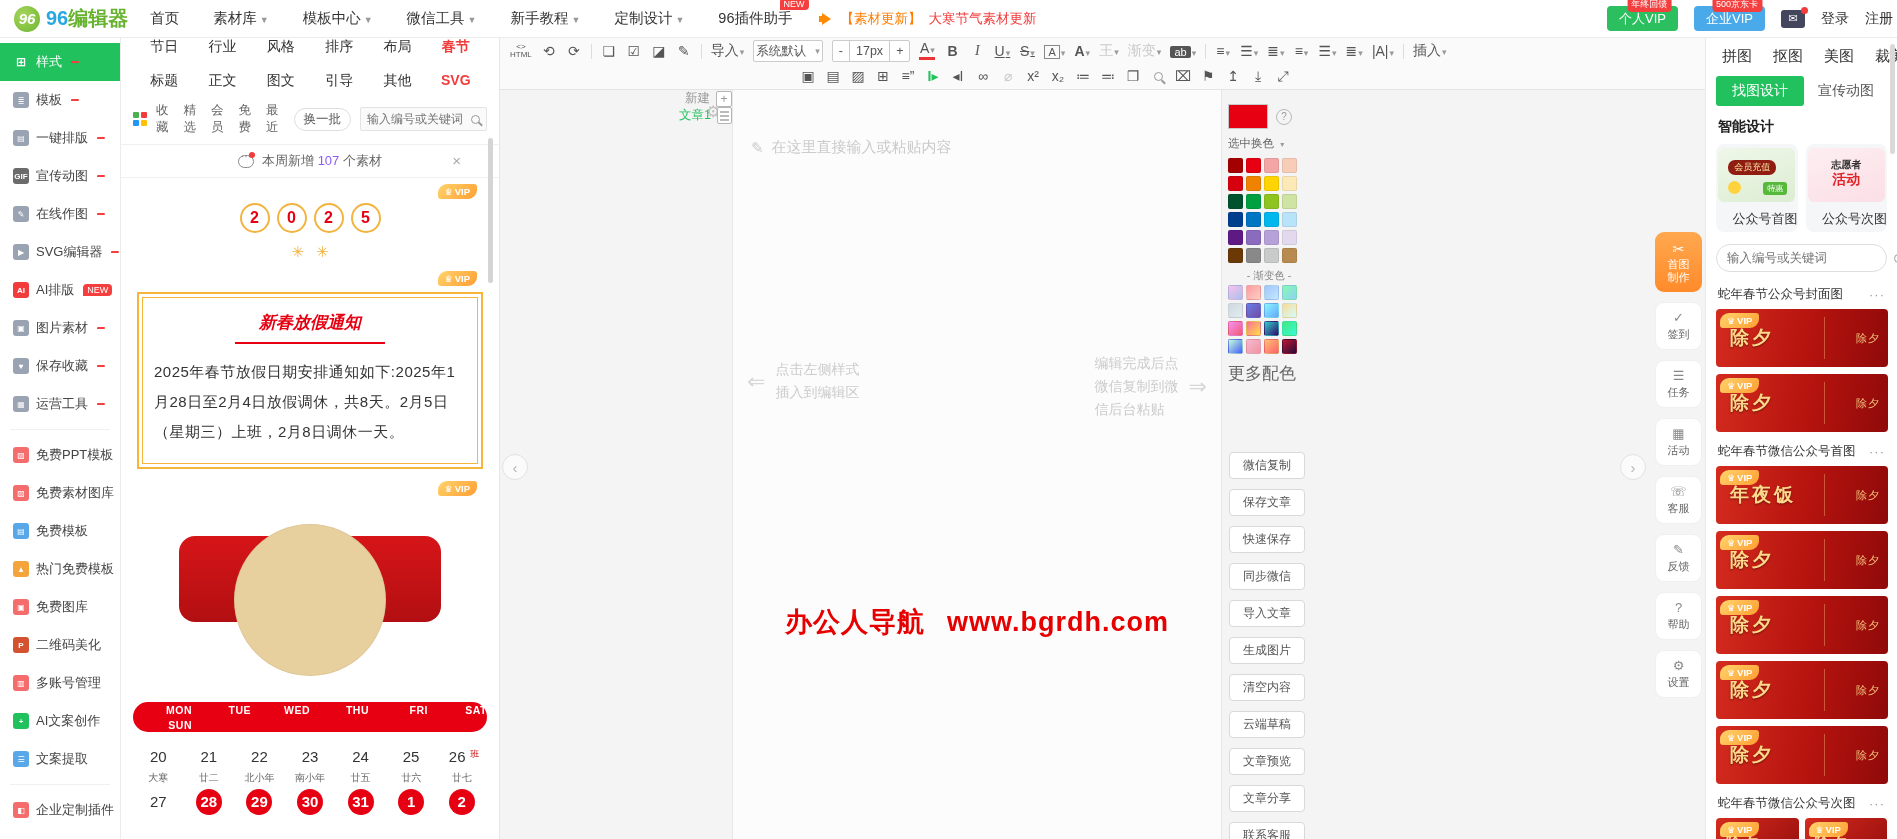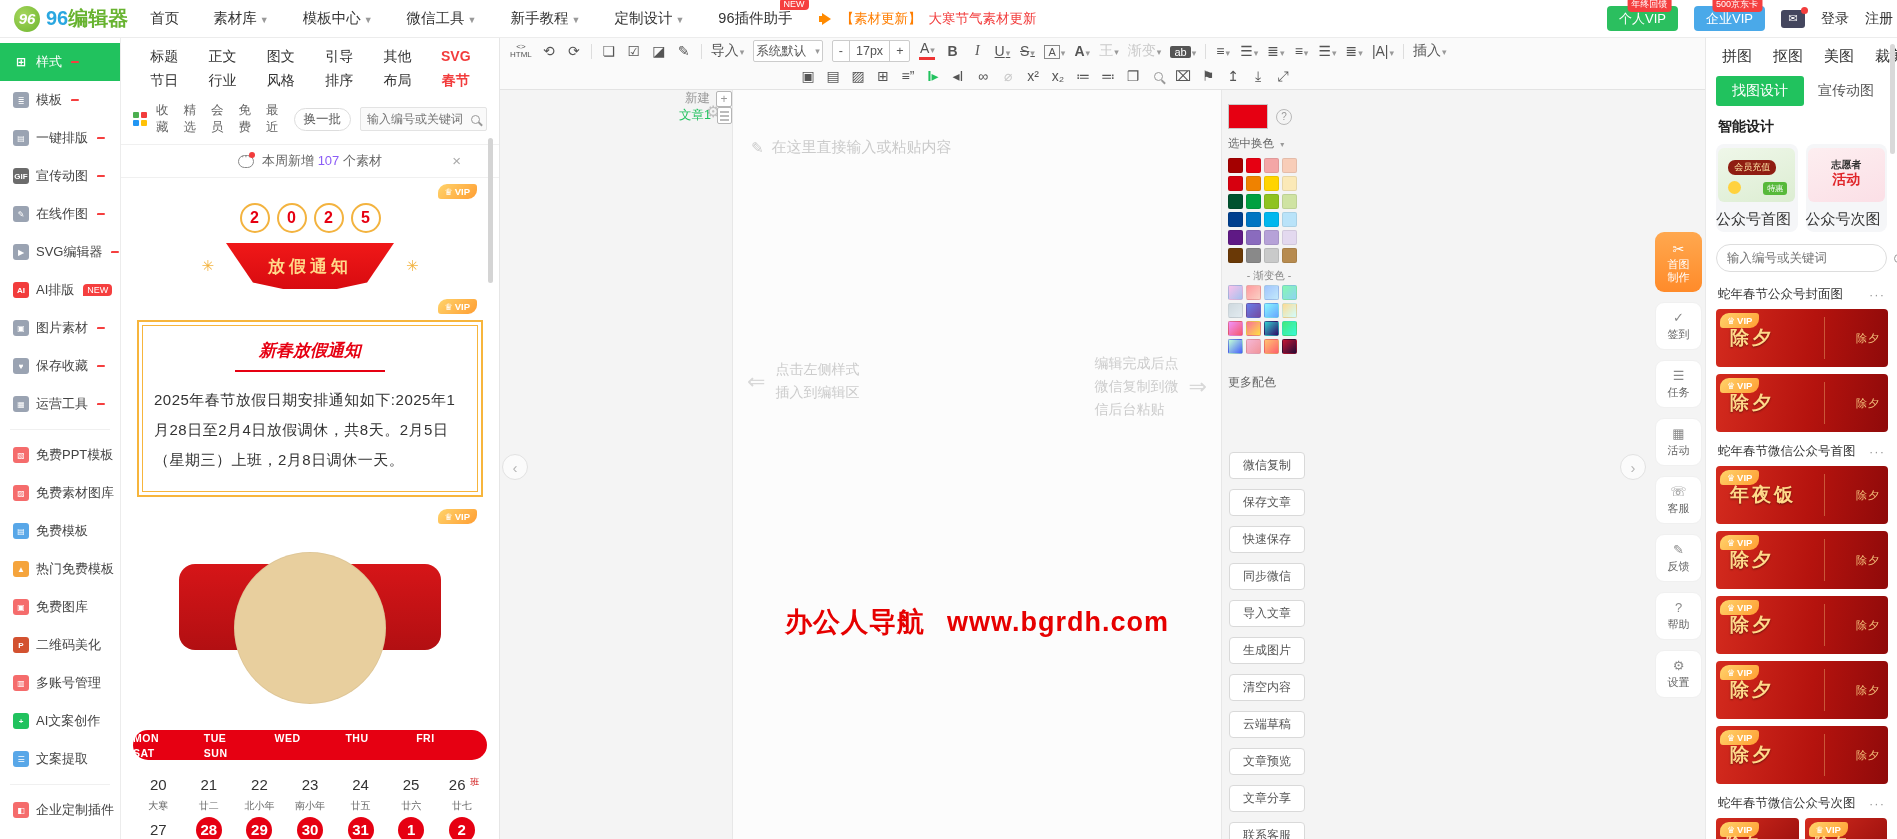--- a/index.html
+++ b/index.html
@@ -97,22 +97,22 @@
   .pvc-band { position:absolute; left:50%; transform:translateX(-50%); top:12px; width:262px; height:86px;
     background:linear-gradient(180deg,#d61518,#b20f12); border-radius:16px; }
   .pvc-circle { position:relative; width:152px; height:152px; border-radius:50%; margin:26px auto 0;
     background:
       radial-gradient(58px 44px at 68% 76%, #f6eeda 0 60%, rgba(0,0,0,0) 61%),
       radial-gradient(46px 36px at 42% 48%, #faf2e2 0 60%, rgba(0,0,0,0) 61%),
       radial-gradient(30px 20px at 50% 30%, #f0c96a 0 60%, rgba(0,0,0,0) 61%),
       linear-gradient(135deg,#c08142 0 28%,#e3c astamp 0,#e8cf9e 58%,#f5ecd8);
     background-color:#e8cf9e; box-shadow:0 0 0 1px rgba(0,0,0,.04) inset; }
   .calendar { margin-top:26px; }
-  .cal-head { display:grid; grid-template-columns:repeat(5,1fr); background:#e60012; border-radius:16px;
-    height:30px; align-items:center; color:#fff; font-weight:bold; font-size:10.5px; text-align:left; letter-spacing:.5px; }
+  .cal-head { display:grid; grid-template-columns:repeat(6,1fr); background:#e60012; border-radius:16px;
+    height:30px; align-items:center; color:#fff; font-weight:bold; font-size:10.5px; text-align:right; letter-spacing:.5px; }
   .cal-grid { display:grid; grid-template-columns:repeat(7,1fr); row-gap:4px; margin-top:12px; }
   .cal-cell { text-align:center; }
   .cal-cell .d { display:inline-block; width:26px; height:26px; line-height:26px; font-size:15px; color:#333;
     border-radius:50%; }
   .cal-cell.hl .d { background:#e60012; color:#fff; font-weight:bold; }
   .cal-badge { font-size:9px; color:#c00; vertical-align:super; }
   .cal-badge:empty { display:none; }
   .cal-cell .sub { font-size:10px; color:#666; margin-top:1px; }
   .lscroll { position:absolute; left:367px; top:100px; width:5px; height:145px; background:#d4d4d4; border-radius:3px; }
 
@@ -168,21 +168,21 @@
   .colorpanel { position:absolute; left:728px; top:14px; width:82px; }
   .cp-top { display:flex; align-items:center; gap:8px; }
   .cp-current { width:40px; height:25px; border:1px solid #c9c9c9; cursor:pointer; }
   .cp-help { width:16px; height:16px; border-radius:50%; border:1px solid #b9b9b9; color:#999; font-size:10px;
     display:flex; align-items:center; justify-content:center; cursor:pointer; }
   .cp-label { margin-top:7px; font-size:11.5px; color:#666; cursor:pointer; }
   .cp-label .caret { font-size:8px; }
   .cp-grid { display:grid; grid-template-columns:repeat(4,15px); gap:3px; margin-top:7px; }
   .swatch { width:15px; height:15px; border-radius:2px; cursor:pointer; border:1px solid rgba(0,0,0,.08); }
   .cp-gradlabel { text-align:center; font-size:10.5px; color:#888; margin:6px 0 2px; }
-  .cp-more { margin-top:20px; font-size:12px; color:#666; cursor:pointer; }
+  .cp-more { margin-top:8px; font-size:17px; color:#666; cursor:pointer; }
 
   
   .actions { position:absolute; left:729px; top:362px; width:78px; }
   .act-btn { width:76px; height:27px; margin-bottom:10px; background:#fff; border:1px solid #d9d9d9; border-radius:4px;
     font-size:12px; color:#555; display:flex; align-items:center; justify-content:center; cursor:pointer; }
 
   
   .floatbar { position:absolute; left:1155px; top:142px; width:47px; }
   .fb-main { width:47px; height:60px; border-radius:9px; background:linear-gradient(180deg,#ffa84f,#ff8b2a);
     color:#fff; display:flex; flex-direction:column; align-items:center; justify-content:center; gap:1px; cursor:pointer; }
@@ -207,21 +207,21 @@
   .cimg1 { background:linear-gradient(160deg,#eff7e9,#dcedd2); }
   .cimg1 .pillred { position:absolute; left:10px; top:12px; background:#8f1d12; color:#ffe6a6; font-size:9px;
     padding:1px 6px; border-radius:7px; }
   .cimg1 .face { position:absolute; left:10px; bottom:8px; width:13px; height:13px; border-radius:50%;
     background:#ffd23e; }
   .cimg1 .tag { position:absolute; right:8px; bottom:7px; background:#57b93a; color:#fff; font-size:8px;
     padding:1px 4px; border-radius:3px; }
   .cimg2 { background:linear-gradient(160deg,#fdeef0,#fbdfe6); text-align:center; }
   .cimg2 .t1 { font-size:10px; font-weight:bold; color:#333; margin-top:10px; }
   .cimg2 .t2 { font-size:14px; font-weight:bold; color:#e0262b; line-height:15px; }
-  .rp-card .clabel { text-align:left; font-size:15px; color:#333; margin-top:8px; }
+  .rp-card .clabel { text-align:right; font-size:13px; color:#333; margin-top:8px; }
   .rp-search { margin:12px 10px 10px; height:28px; border:1px solid #ddd; border-radius:14px; display:flex;
     align-items:center; padding:0 10px; gap:6px; }
   .rp-search input { border:0; outline:0; flex:1; font-size:12.5px; color:#666; background:transparent; }
   .rp-section { display:flex; align-items:center; justify-content:space-between; padding:4px 12px 6px; }
   .rp-sec-title { font-size:12.5px; color:#333; }
   .rp-dots { color:#999; font-size:13px; letter-spacing:1px; cursor:pointer; }
   .rp-list { padding:0 10px; }
   .banner { position:relative; width:172px; height:58px; border-radius:4px; overflow:hidden; margin-bottom:7px;
     background:linear-gradient(100deg,#d42b1e 0%,#b5130e 55%,#8f0a0a 100%); cursor:pointer; }
   .banner::before { content:""; position:absolute; left:63%; top:8px; bottom:8px; width:1px; background:rgba(255,217,138,.35); }
@@ -377,37 +377,37 @@
         <span>企业定制插件</span>
       </div>
       <div class="side-item">
         
         
       </div>
     </div>
 </div>
 
 <div id="stylepanel">
+  <div class="cats" style="padding-top:0;">
+
+  <span class="cat">节日</span>
+      <span class="cat">行业</span>
+      <span class="cat">风格</span>
+      <span class="cat">排序</span>
+      <span class="cat">布局</span>
+      <span class="cat hl">春节</span>
+    </div>
   <div class="cats">
 
   <span class="cat">标题</span>
       <span class="cat">正文</span>
       <span class="cat">图文</span>
       <span class="cat">引导</span>
       <span class="cat">其他</span>
       <span class="cat hl">SVG</span>
-    </div>
-  <div class="cats" style="padding-top:0;">
-
-  <span class="cat">节日</span>
-      <span class="cat">行业</span>
-      <span class="cat">风格</span>
-      <span class="cat">排序</span>
-      <span class="cat">布局</span>
-      <span class="cat hl">春节</span>
     </div>
   <div class="filterrow">
     <span class="gridicon">
         <i style="background:#4caf50"></i>
         <i style="background:#f23c3c"></i>
         <i style="background:#2196f3"></i>
         <i style="background:#ffc107"></i>
       </span>
     <span>收藏</span>
     <span>精选</span>
@@ -439,21 +439,20 @@
     <div class="pv2025">
       <div class="digits">
 
       <span class="d25">2</span>
           <span class="d25">0</span>
           <span class="d25">2</span>
           <span class="d25">5</span>
         </div>
       <div class="ribbonwrap">
         <span class="spark">✳</span>
-        <span class="ribbon">放假通知</span>
         <span class="spark">✳</span>
       </div>
     </div>
 
     <div class="vipline" style="margin-top:8px;">
         <span class="vipb">
           <span class="crown">♛</span>
           <span>VIP</span>
         </span>
       </div>

